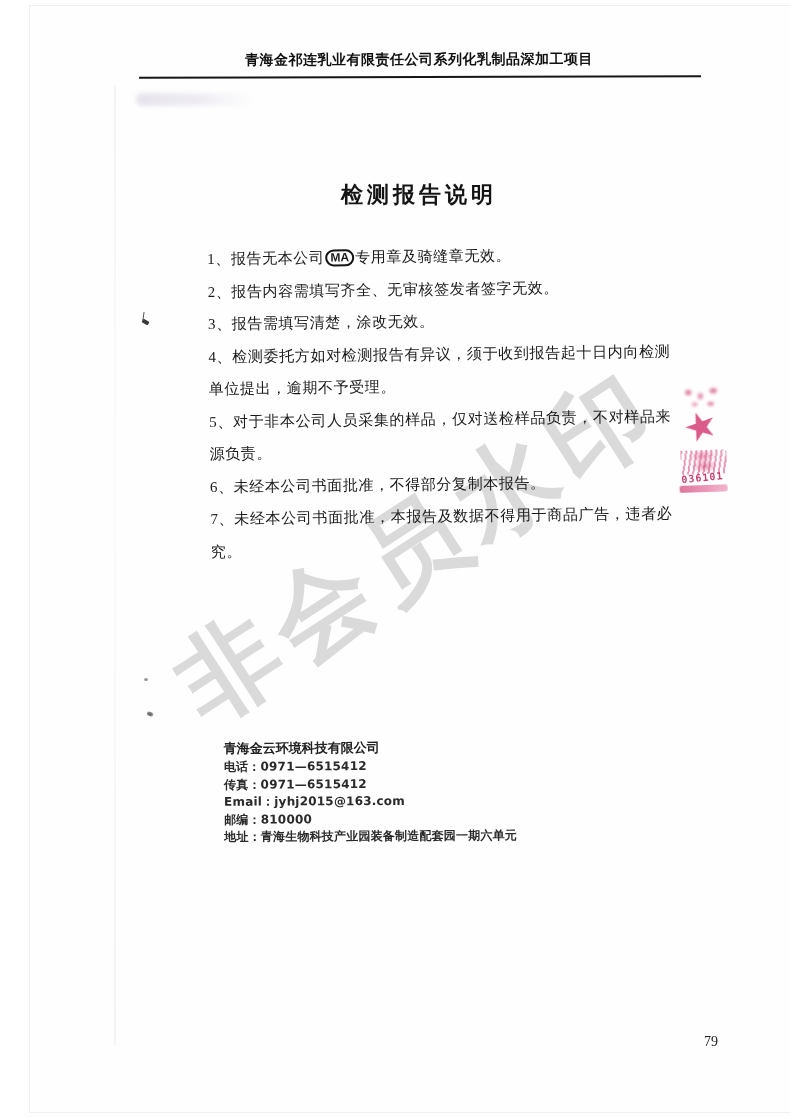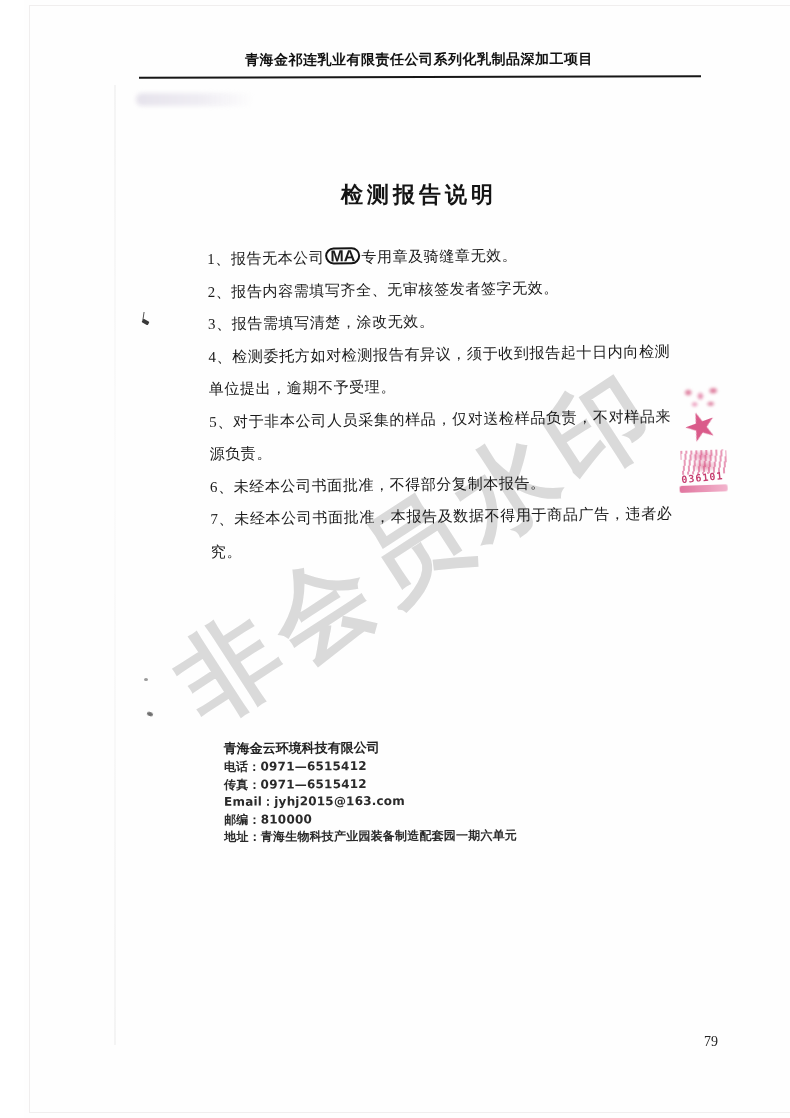--- a/index.html
+++ b/index.html
@@ -61,21 +61,21 @@
     line-height: 32.5px;
     letter-spacing: 0.6px;
     color: #1a1a1a;
     text-align: justify;
   }
   .cma {
     display: inline-block;
     border: 2px solid #141414;
     border-radius: 9px;
     font-family: "Liberation Sans", "DejaVu Sans", sans-serif;
-    font-size: 16px; font-weight: bold;
+    font-size: 12px; font-weight: bold;
     line-height: 13px;
     padding: 0 3px;
     margin: 0 1px;
     vertical-align: 1px;
     letter-spacing: 0;
   }
   
   .watermark {
     position: absolute; left: 105px; top: 480px; width: 580px;
     z-index: 1;

